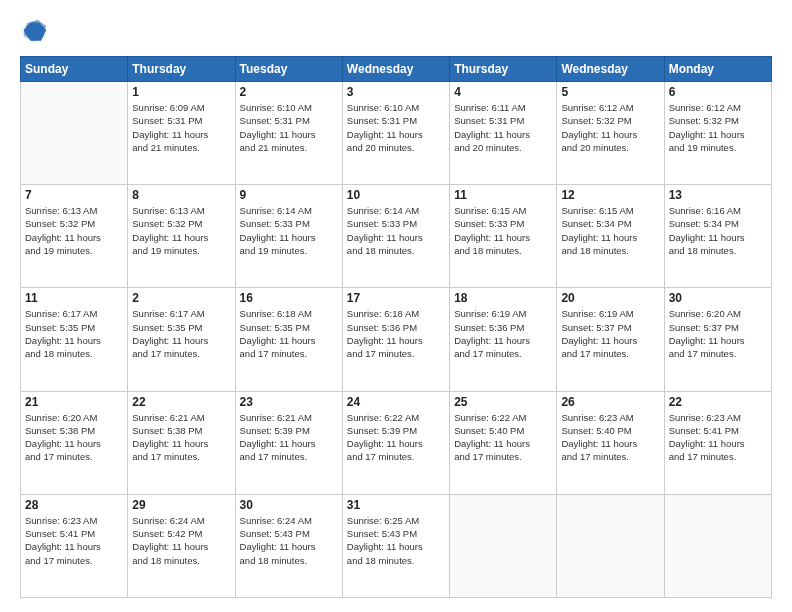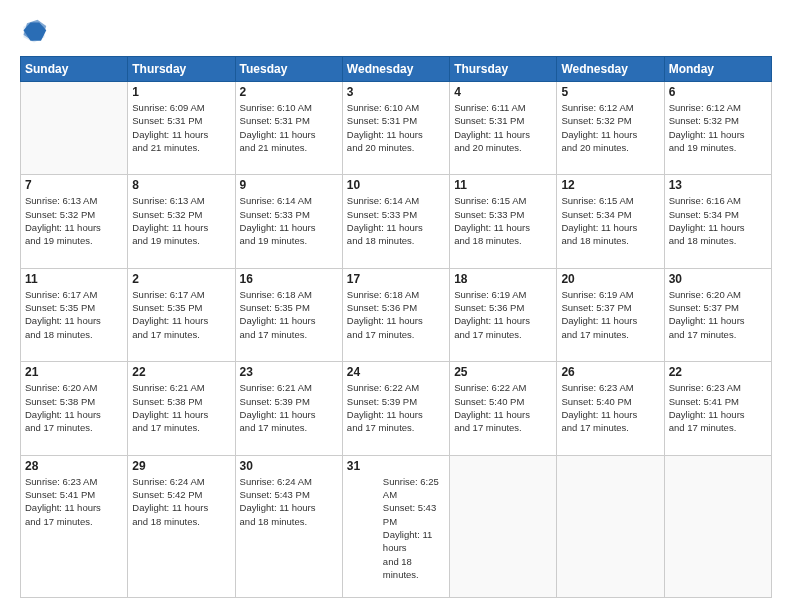--- a/index.html
+++ b/index.html
@@ -351,21 +351,21 @@
           </td>
           <td>
             <span class="day-num">30</span>
             <div class="day-info" style="white-space: pre-line;">Sunrise: 6:24 AM
 Sunset: 5:43 PM
 Daylight: 11 hours
 and 18 minutes.</div>
           </td>
           <td>
             <span class="day-num">31</span>
-            <div class="day-info" style="white-space: pre-line; margin-left: 36px;">Sunrise: 6:25 AM
+            <div class="day-info" style="white-space: pre-line;">Sunrise: 6:25 AM
 Sunset: 5:43 PM
 Daylight: 11 hours
 and 18 minutes.</div>
           </td>
           <td class="empty-cell"></td>
           <td class="empty-cell"></td>
           <td class="empty-cell"></td>
         </tr>
       </tbody>
   </table>

